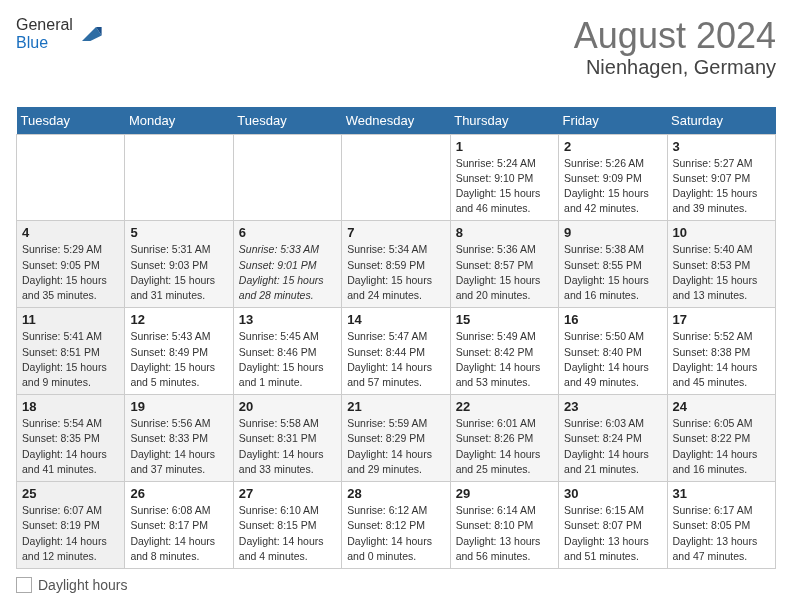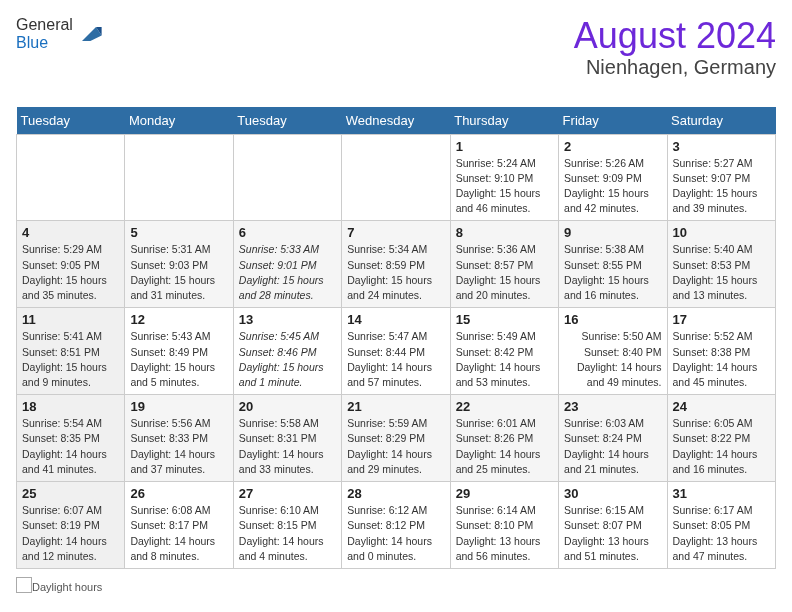--- a/index.html
+++ b/index.html
@@ -26,21 +26,21 @@
       width: 28px;
       height: 28px;
       margin-left: 2px;
     }
     .title-block {
       text-align: right;
     }
     .month-year {
       font-size: 36px;
       font-weight: 300;
-      color: #6d28d9;
+      color: #737373;
       line-height: 1.1;
     }
     .location {
       font-size: 20px;
       color: #444;
     }
     table {
       width: 100%;
       border-collapse: collapse;
       font-size: 11px;
@@ -77,24 +77,25 @@
     .day-info {
       font-size: 10.5px;
       line-height: 1.45;
       color: #333;
     }
     .empty-cell {
       background: #fff !important;
     }
     .legend {
       margin-top: 8px;
-      font-size: 11px;
+      font-size: 14px;
       color: #555;
       display: flex;
-      align-items: flex-end;
+      align-items: center;
+      gap: 6px;
     }
     .legend-box {
       width: 16px;
       height: 16px;
       background: #fff;
       border: 1px solid #aaa;
       display: inline-block;
     }
   </style>
 </head>
@@ -222,42 +223,42 @@
         </td>
         <td>
           <div class="day-num">12</div>
           <div class="day-info" style="white-space: pre-line;">Sunrise: 5:43 AM
 Sunset: 8:49 PM
 Daylight: 15 hours
 and 5 minutes.</div>
         </td>
         <td>
           <div class="day-num">13</div>
-          <div class="day-info" style="white-space: pre-line; font-style: italic;">Sunrise: 5:45 AM
+          <div class="day-info" style="white-space: pre-line;">Sunrise: 5:45 AM
 Sunset: 8:46 PM
 Daylight: 15 hours
 and 1 minute.</div>
         </td>
         <td>
           <div class="day-num">14</div>
           <div class="day-info" style="white-space: pre-line;">Sunrise: 5:47 AM
 Sunset: 8:44 PM
 Daylight: 14 hours
 and 57 minutes.</div>
         </td>
         <td>
           <div class="day-num">15</div>
           <div class="day-info" style="white-space: pre-line;">Sunrise: 5:49 AM
 Sunset: 8:42 PM
 Daylight: 14 hours
 and 53 minutes.</div>
         </td>
         <td>
           <div class="day-num">16</div>
-          <div class="day-info" style="white-space: pre-line; text-align: right;">Sunrise: 5:50 AM
+          <div class="day-info" style="white-space: pre-line;">Sunrise: 5:50 AM
 Sunset: 8:40 PM
 Daylight: 14 hours
 and 49 minutes.</div>
         </td>
         <td>
           <div class="day-num">17</div>
           <div class="day-info" style="white-space: pre-line;">Sunrise: 5:52 AM
 Sunset: 8:38 PM
 Daylight: 14 hours
 and 45 minutes.</div>

